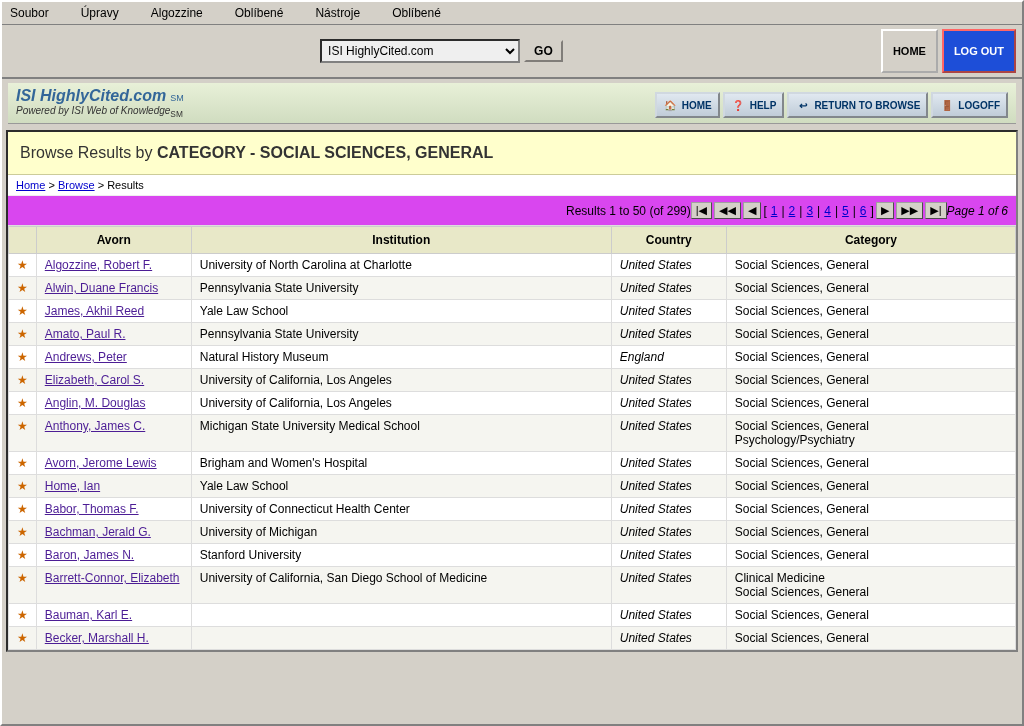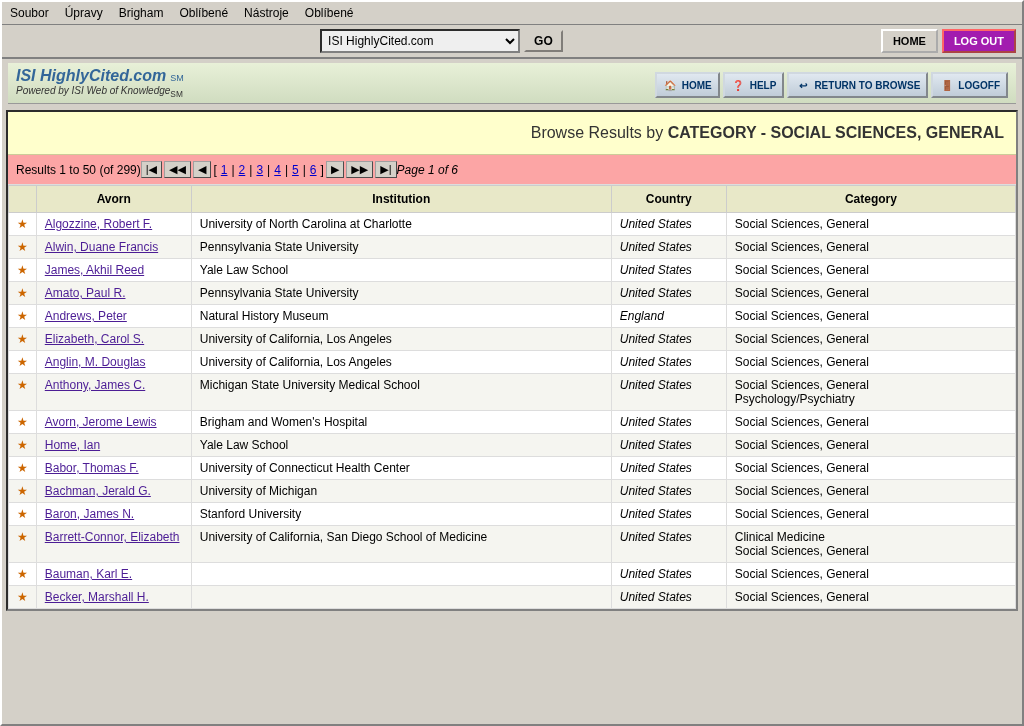--- a/index.html
+++ b/index.html
@@ -4,21 +4,21 @@
   <style>
     * { margin: 0; padding: 0; box-sizing: border-box; }
     body { font-family: Arial, sans-serif; font-size: 12px; background: #c0c0c0; }
 
     
     .menu-bar {
       background: #d4d0c8;
       border-bottom: 1px solid #808080;
       padding: 2px 4px;
       display: flex;
-      gap: 8px;
+      gap: 24px;
       font-size: 12px;
     }
     .menu-item { cursor: pointer; padding: 2px 4px; }
 
     
     .browser-chrome {
       background: #d4d0c8;
       border-bottom: 2px solid #808080;
       padding: 4px 6px;
       display: flex;
@@ -49,26 +49,26 @@
     .right-buttons { display: flex; gap: 4px; margin-left: auto; }
     .home-btn {
       background: #d4d0c8;
       border: 2px outset #ffffff;
       font-size: 11px;
       font-weight: bold;
       padding: 2px 10px;
       cursor: pointer;
     }
     .logout-btn {
-      background: #a21caf;
+      background: #1d4ed8;
       border: 2px outset #ff6666;
       font-size: 11px;
       font-weight: bold;
       color: white;
-      padding: 4px 10px;
+      padding: 14px 10px;
       cursor: pointer;
     }
 
     
     .isi-toolbar {
       background: linear-gradient(to bottom, #e8f0d8, #d0dcc0);
       border-bottom: 1px solid #999;
       padding: 4px 8px;
       display: flex;
       align-items: center;
@@ -109,44 +109,44 @@
       align-items: center;
       justify-content: center;
       font-size: 10px;
     }
 
     
     .page-title-bar {
       background: #ffffcc;
       border-bottom: 1px solid #cccc99;
       padding: 12px;
-      text-align: right;
+      text-align: left;
     }
     .page-title-text {
       font-size: 16px;
       color: #333;
     }
     .page-title-text strong { font-weight: bold; }
 
     
     .breadcrumb-bar {
       padding: 4px 8px;
       font-size: 11px;
       border-bottom: 1px solid #eee;
     }
     .breadcrumb-bar a { color: #0000cc; text-decoration: underline; cursor: pointer; }
 
     
     .pagination-bar {
       display: flex;
       align-items: center;
-      justify-content: flex-start;
+      justify-content: flex-end;
       padding: 6px 8px;
       border-bottom: 1px solid #ddd;
-      background: #fca5a5;
+      background: #d946ef;
     }
     .results-count { font-size: 12px; }
     .pagination-controls { display: flex; align-items: center; gap: 2px; font-size: 12px; }
     .page-nav-btn {
       background: #d4d0c8;
       border: 1px outset #a0a0a0;
       cursor: pointer;
       padding: 1px 4px;
       font-size: 11px;
       min-width: 18px;
@@ -205,21 +205,21 @@
     }
   </style>
 </head>
 <body>
 
 <div class="window-outer">
 
   <div class="menu-bar">
     <span class="menu-item">Soubor</span>
     <span class="menu-item">Úpravy</span>
-    <span class="menu-item">Brigham</span>
+    <span class="menu-item">Algozzine</span>
     <span class="menu-item">Oblíbené</span>
     <span class="menu-item">Nástroje</span>
     <span class="menu-item">Oblíbené</span>
   </div>
 
   <div class="browser-chrome">
     <div class="address-bar-container">
       <select class="address-select">
         <option>ISI HighlyCited.com</option>
       </select>
@@ -264,20 +264,27 @@
   </div>
 
   <div class="content-area">
 
     <div class="page-title-bar">
       <span class="page-title-text">
         <span>Browse Results by </span><strong>CATEGORY - SOCIAL SCIENCES, GENERAL</strong>
       </span>
     </div>
 
+    <div class="breadcrumb-bar">
+      <a>Home</a>
+      &gt;
+      <a>Browse</a>
+      &gt;
+      <span>Results</span>
+    </div>
 
     <div class="pagination-bar">
       <span class="results-count">Results 1 to 50 (of 299)</span>
       <div class="pagination-controls">
         <button class="page-nav-btn">|◀</button>
         <button class="page-nav-btn">◀◀</button>
         <button class="page-nav-btn">◀</button>
         <span>[</span>
         <a class="page-num-link">1</a>
         <span>|</span>

